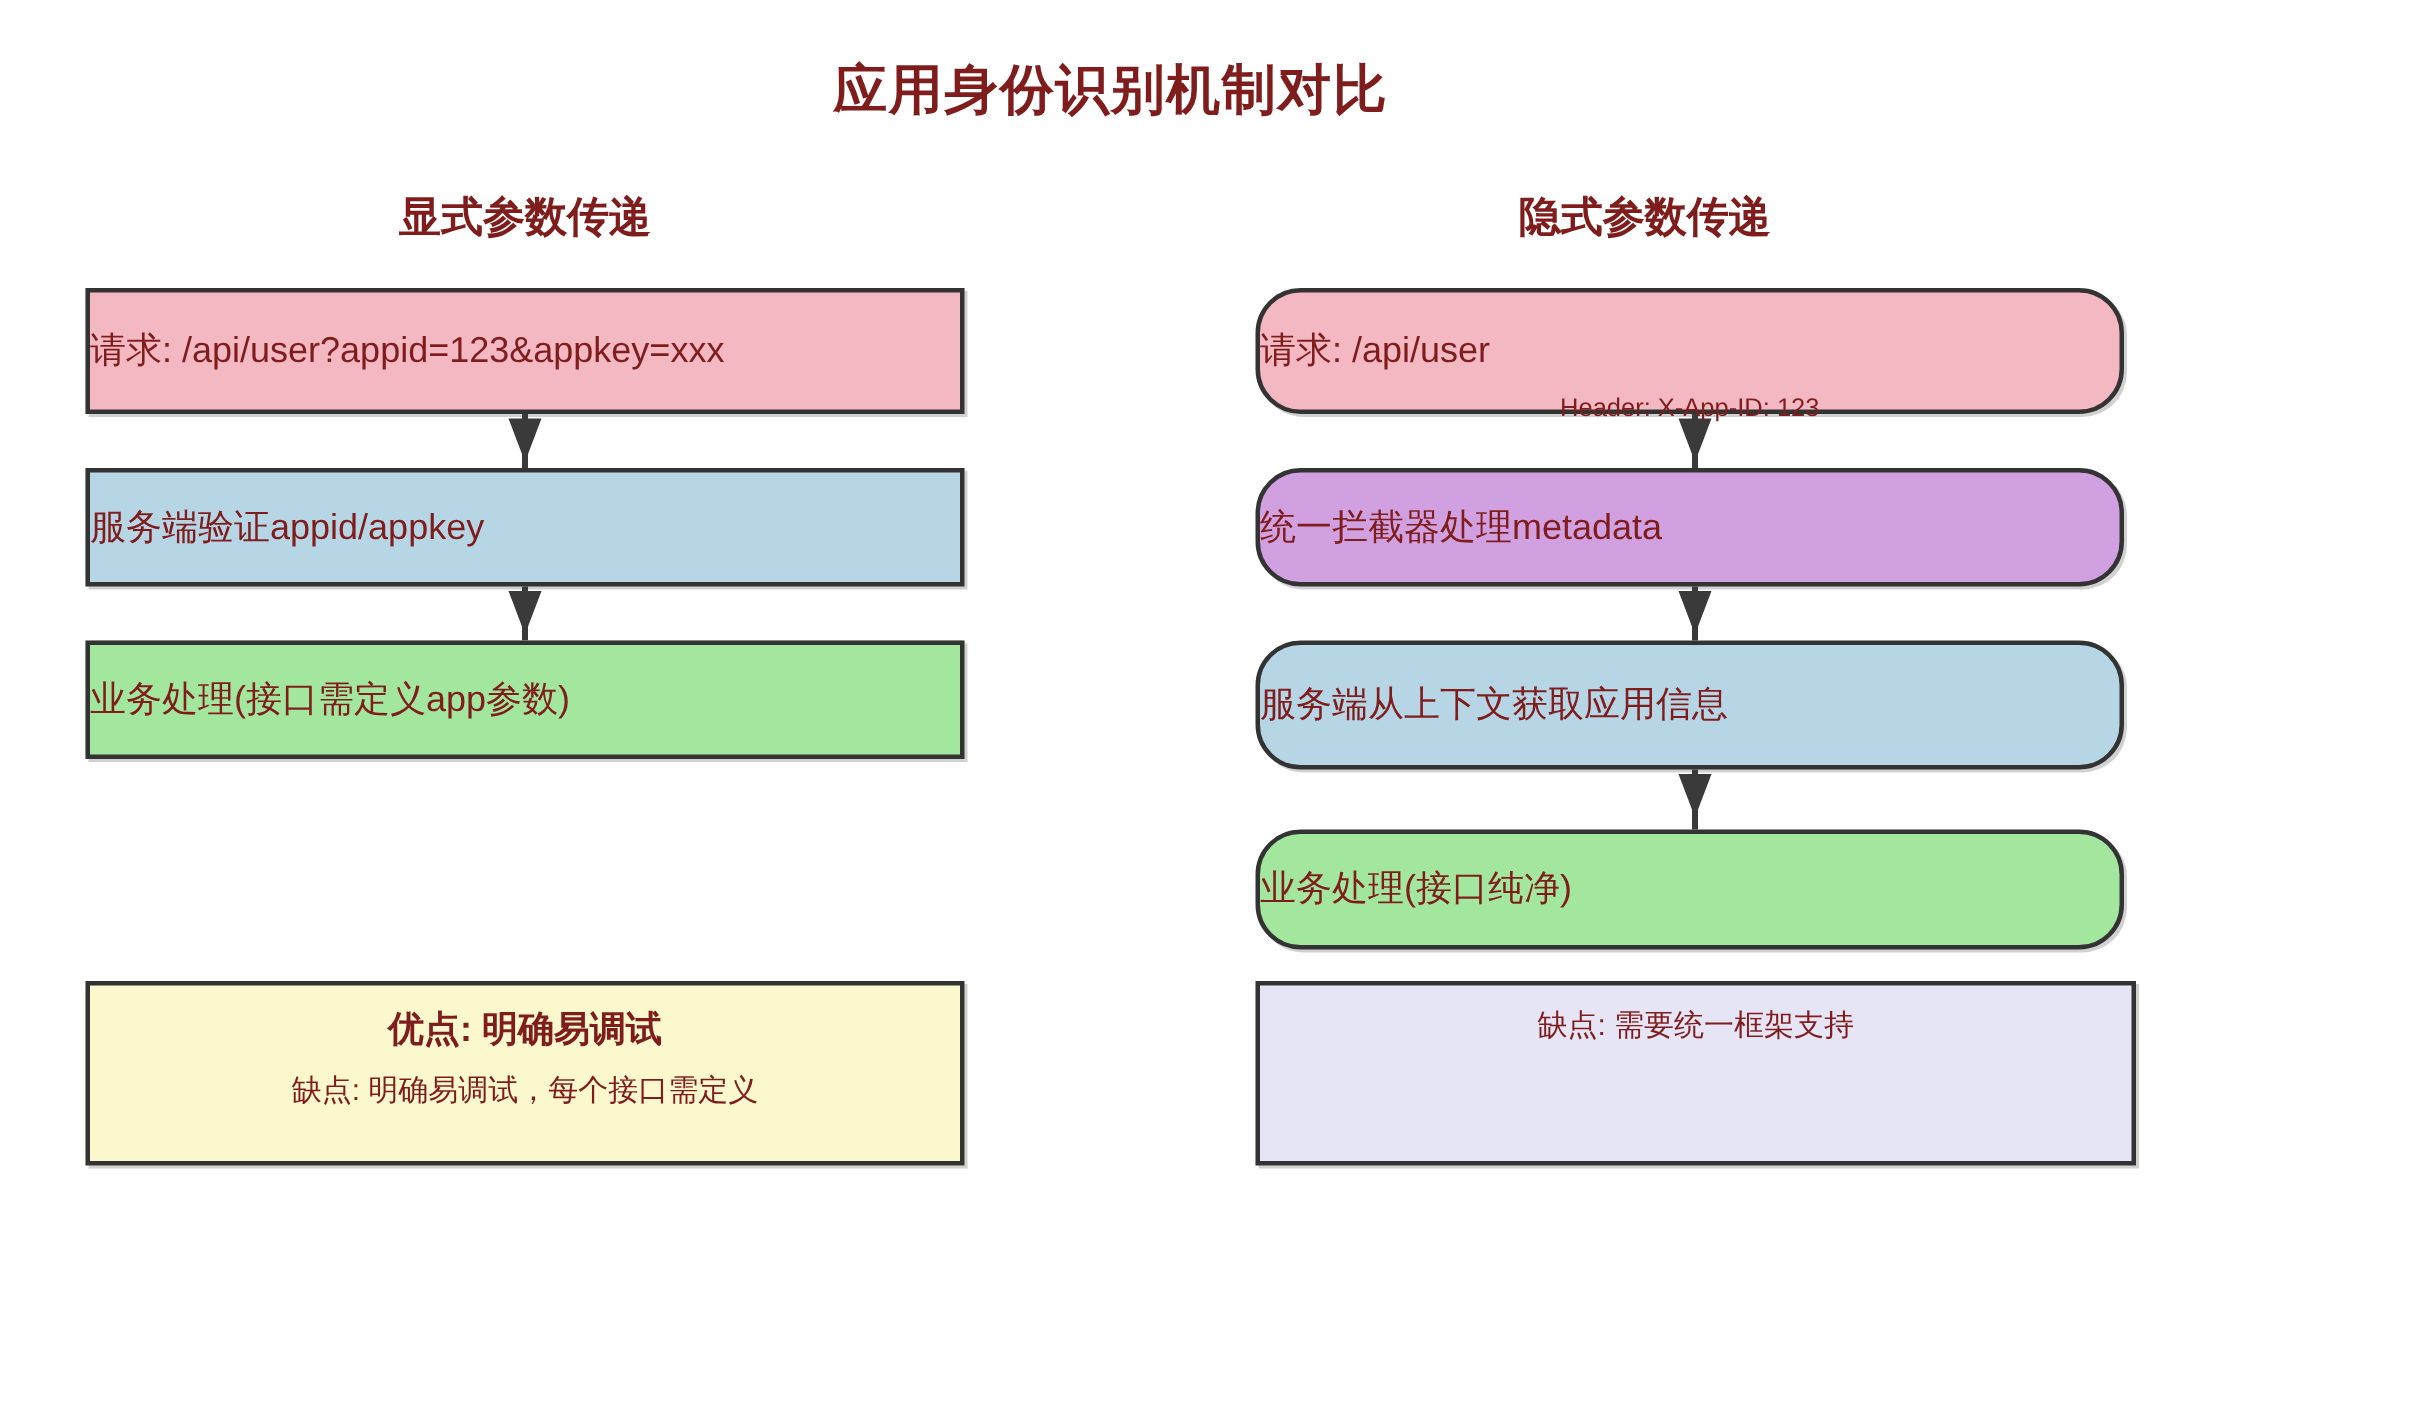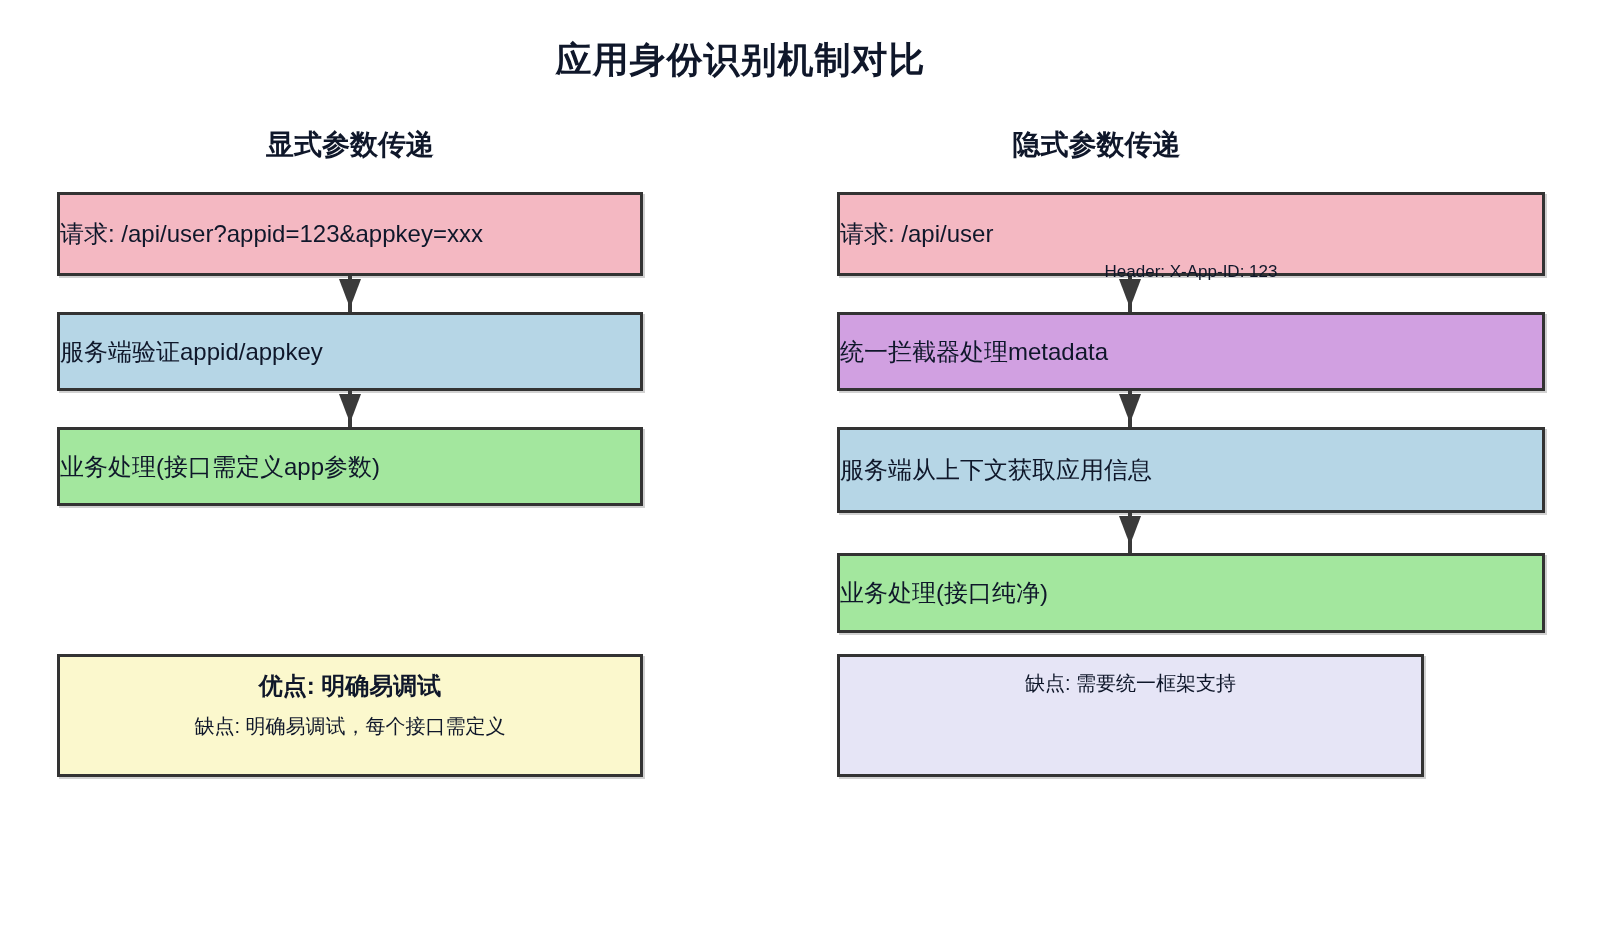--- a/index.html
+++ b/index.html
@@ -6,21 +6,21 @@
     margin: 0;
     padding: 0;
     background: #ffffff;
   }
   .canvas {
     position: relative;
     width: 1606px;
     height: 952px;
     background: #ffffff;
     font-family: "Liberation Sans", sans-serif;
-    color: #0f172a;
+    color: #7f1d1d;
     overflow: hidden;
   }
   .diagram-title {
     position: absolute;
     left: 57px;
     width: 1367px;
     top: 36px;
     text-align: center;
     font-size: 36px;
     font-weight: bold;
@@ -51,21 +51,21 @@
   .node .sub-line {
     position: absolute;
     left: 0;
     right: 0;
     bottom: -9px;
     font-size: 17px;
     text-align: center;
     z-index: 2;
   }
   .col-left  .node { left: 57px;  width: 586px; }
-  .col-right .node { left: 837px; width: 708px; }
+  .col-right .node { left: 837px; width: 579px; border-radius: 30px; }
 
   .summary-box {
     position: absolute;
     box-sizing: border-box;
     border: 3px solid #333333;
     box-shadow: 2px 2px 0 rgba(0,0,0,0.18);
     text-align: center;
     padding-top: 13px;
   }
   .summary-pros {

